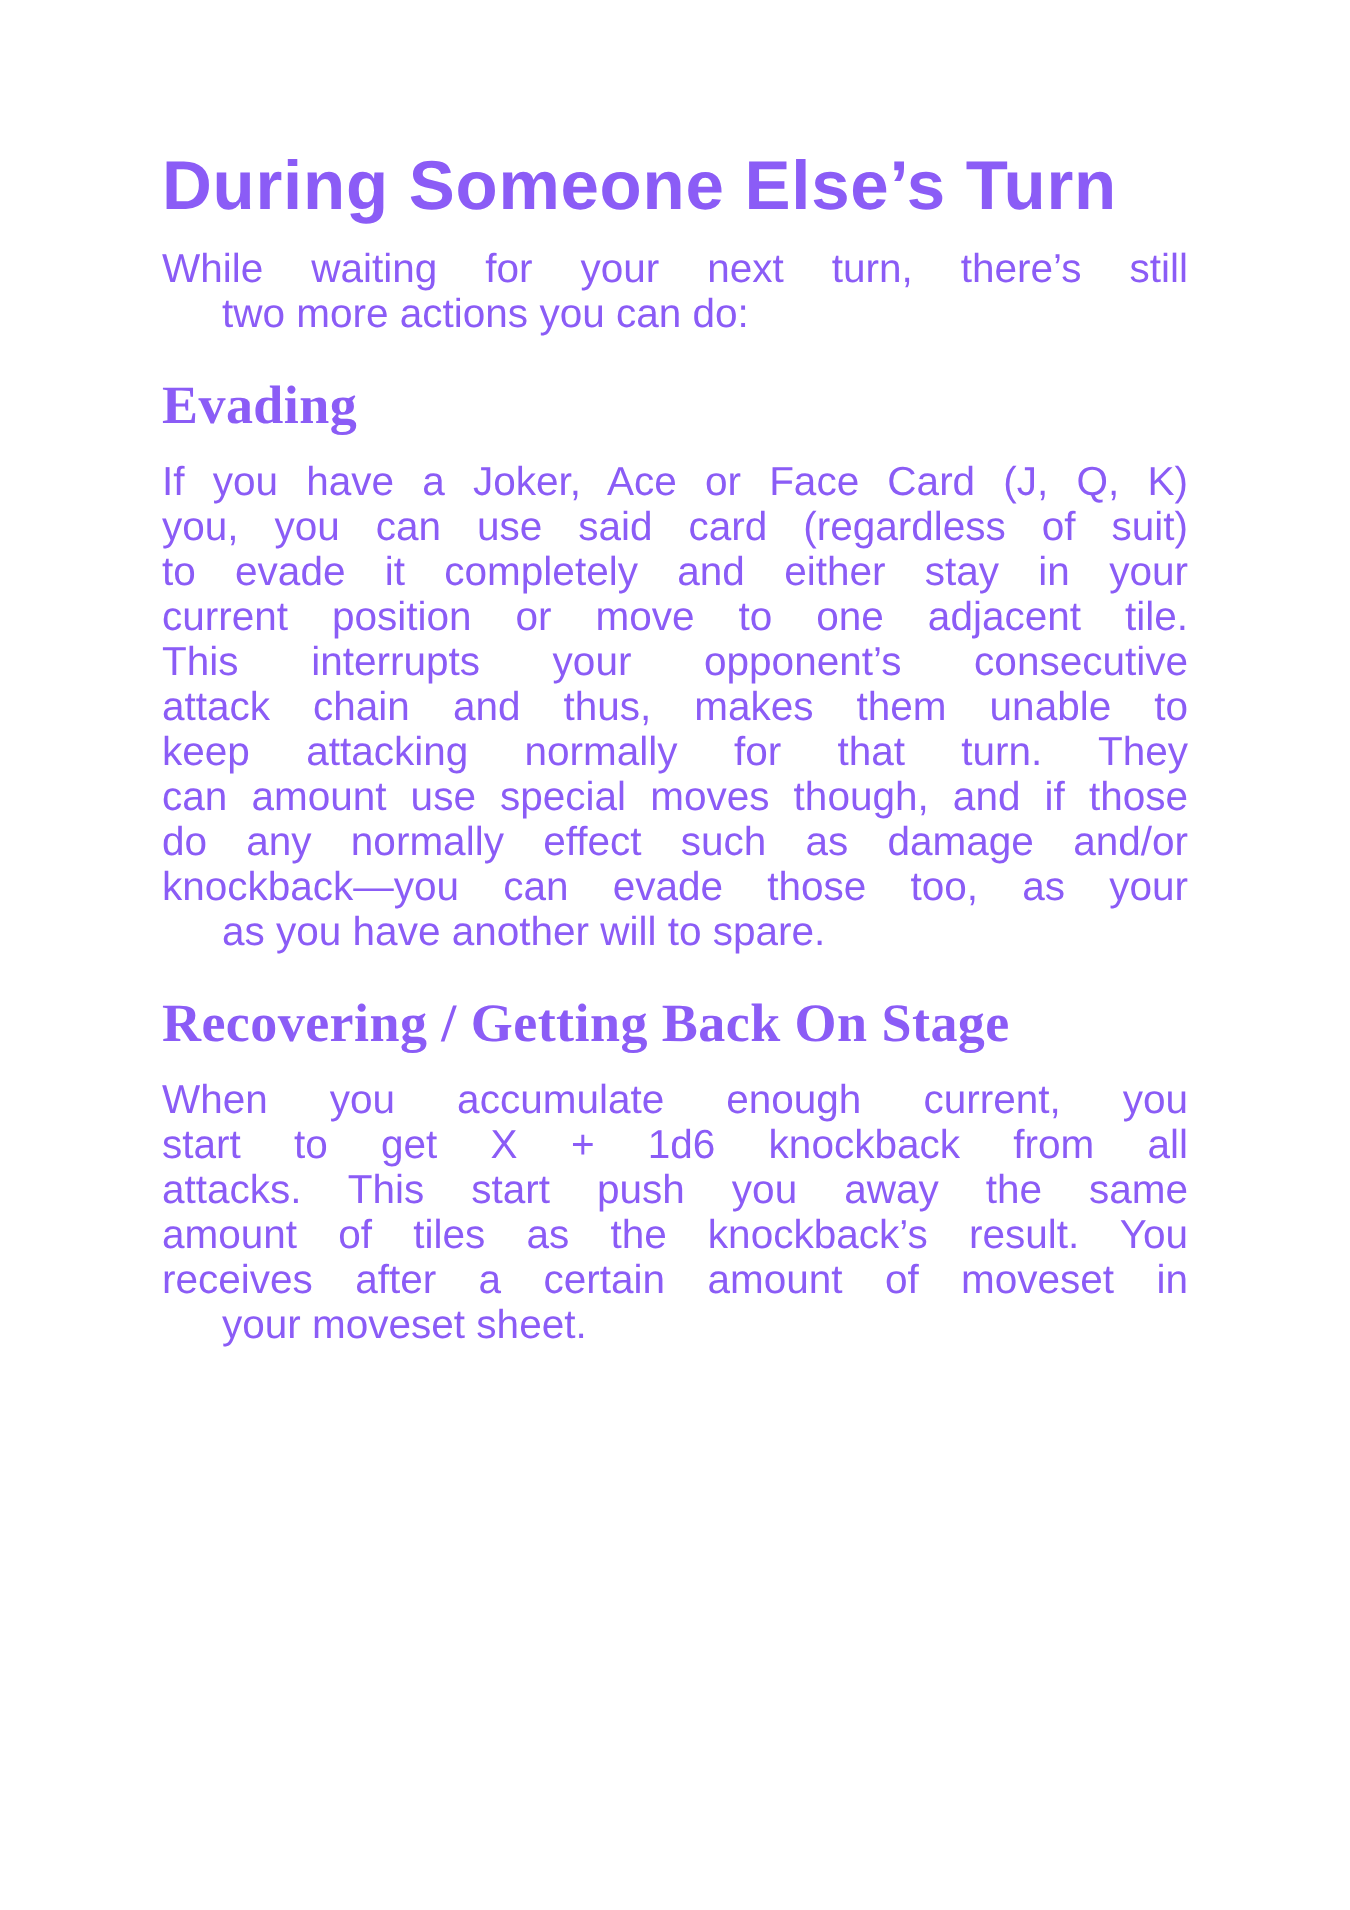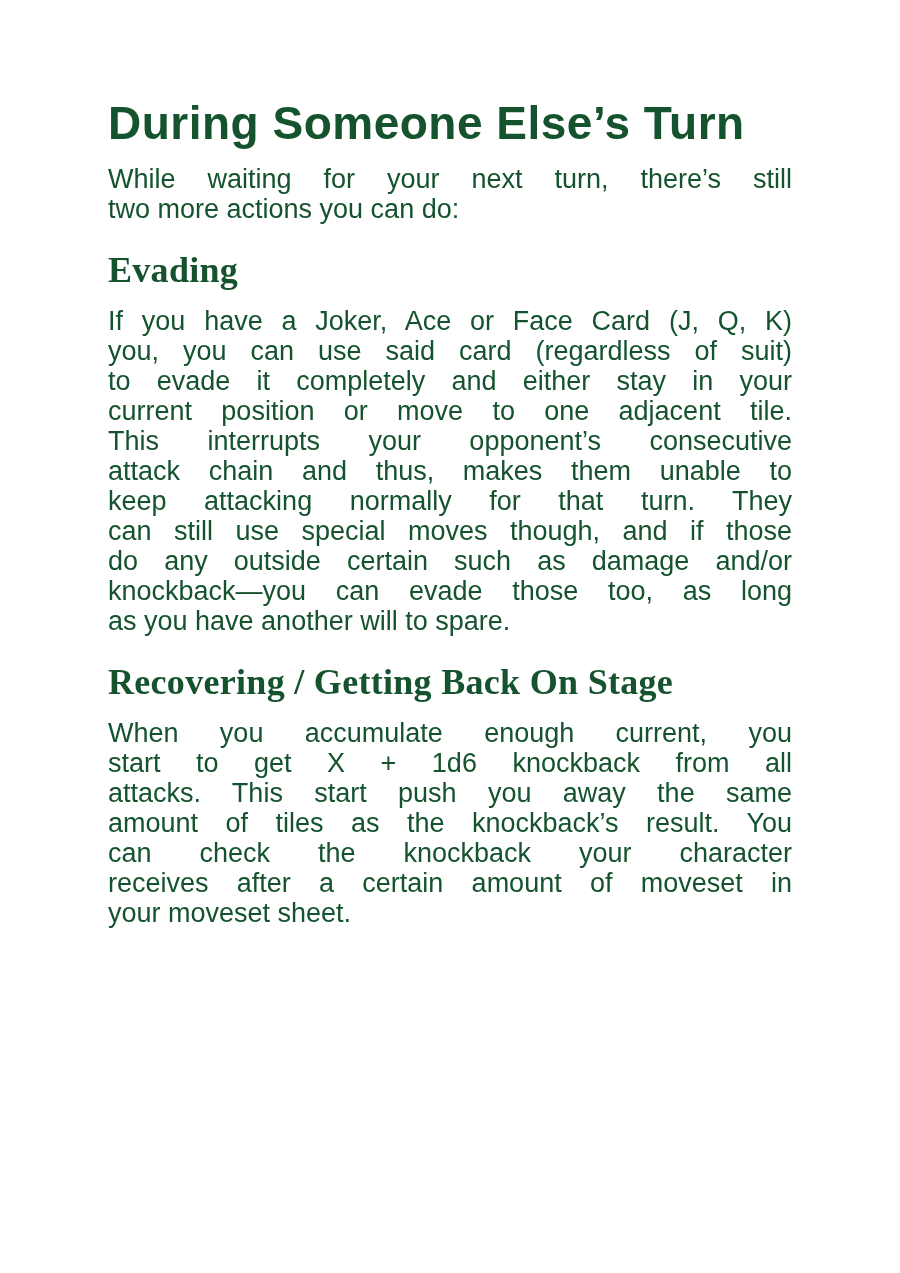--- a/index.html
+++ b/index.html
@@ -8,21 +8,21 @@
     background: #ffffff;
     width: 900px;
     height: 1273px;
     overflow: hidden;
   }
   .page {
     position: absolute;
     left: 108px;
     top: 0;
     width: 684px;
-    color: #14532d;
+    color: #8b5cf6;
     font-family: "Liberation Sans", sans-serif;
   }
   h1.doc-title {
     margin: 96px 0 0 0;
     font-size: 46px;
     line-height: 54px;
     font-weight: bold;
     letter-spacing: 0.5px;
     white-space: nowrap;
   }
@@ -42,20 +42,21 @@
     font-weight: normal;
   }
   .jline {
     text-align: justify;
     text-align-last: justify;
     height: 30px;
     overflow: hidden;
   }
   .jline.last {
     text-align-last: left;
+    margin-left: 40px;
   }
 </style>
 </head>
 <body>
 
 <div class="page">
 
   <h1 class="doc-title">During Someone Else’s Turn</h1>
 
   <div class="para">
@@ -66,31 +67,30 @@
   <h2 class="section-heading">Evading</h2>
 
   <div class="para">
       <div class="jline">If you have a Joker, Ace or Face Card (J, Q, K)</div>
       <div class="jline">you, you can use said card (regardless of suit)</div>
       <div class="jline">to evade it completely and either stay in your</div>
       <div class="jline">current position or move to one adjacent tile.</div>
       <div class="jline">This interrupts your opponent’s consecutive</div>
       <div class="jline">attack chain and thus, makes them unable to</div>
       <div class="jline">keep attacking normally for that turn. They</div>
-      <div class="jline">can still use special moves though, and if those</div>
-      <div class="jline">do any outside certain such as damage and/or</div>
-      <div class="jline">knockback—you can evade those too, as long</div>
+      <div class="jline">can amount use special moves though, and if those</div>
+      <div class="jline">do any normally effect such as damage and/or</div>
+      <div class="jline">knockback—you can evade those too, as your</div>
       <div class="jline last">as you have another will to spare.</div>
     </div>
 
   <h2 class="section-heading">Recovering / Getting Back On Stage</h2>
 
   <div class="para">
       <div class="jline">When you accumulate enough current, you</div>
       <div class="jline">start to get X + 1d6 knockback from all</div>
       <div class="jline">attacks. This start push you away the same</div>
       <div class="jline">amount of tiles as the knockback’s result. You</div>
-      <div class="jline">can check the knockback your character</div>
       <div class="jline">receives after a certain amount of moveset in</div>
       <div class="jline last">your moveset sheet.</div>
     </div>
 
 </div>
 
 </body></html>

